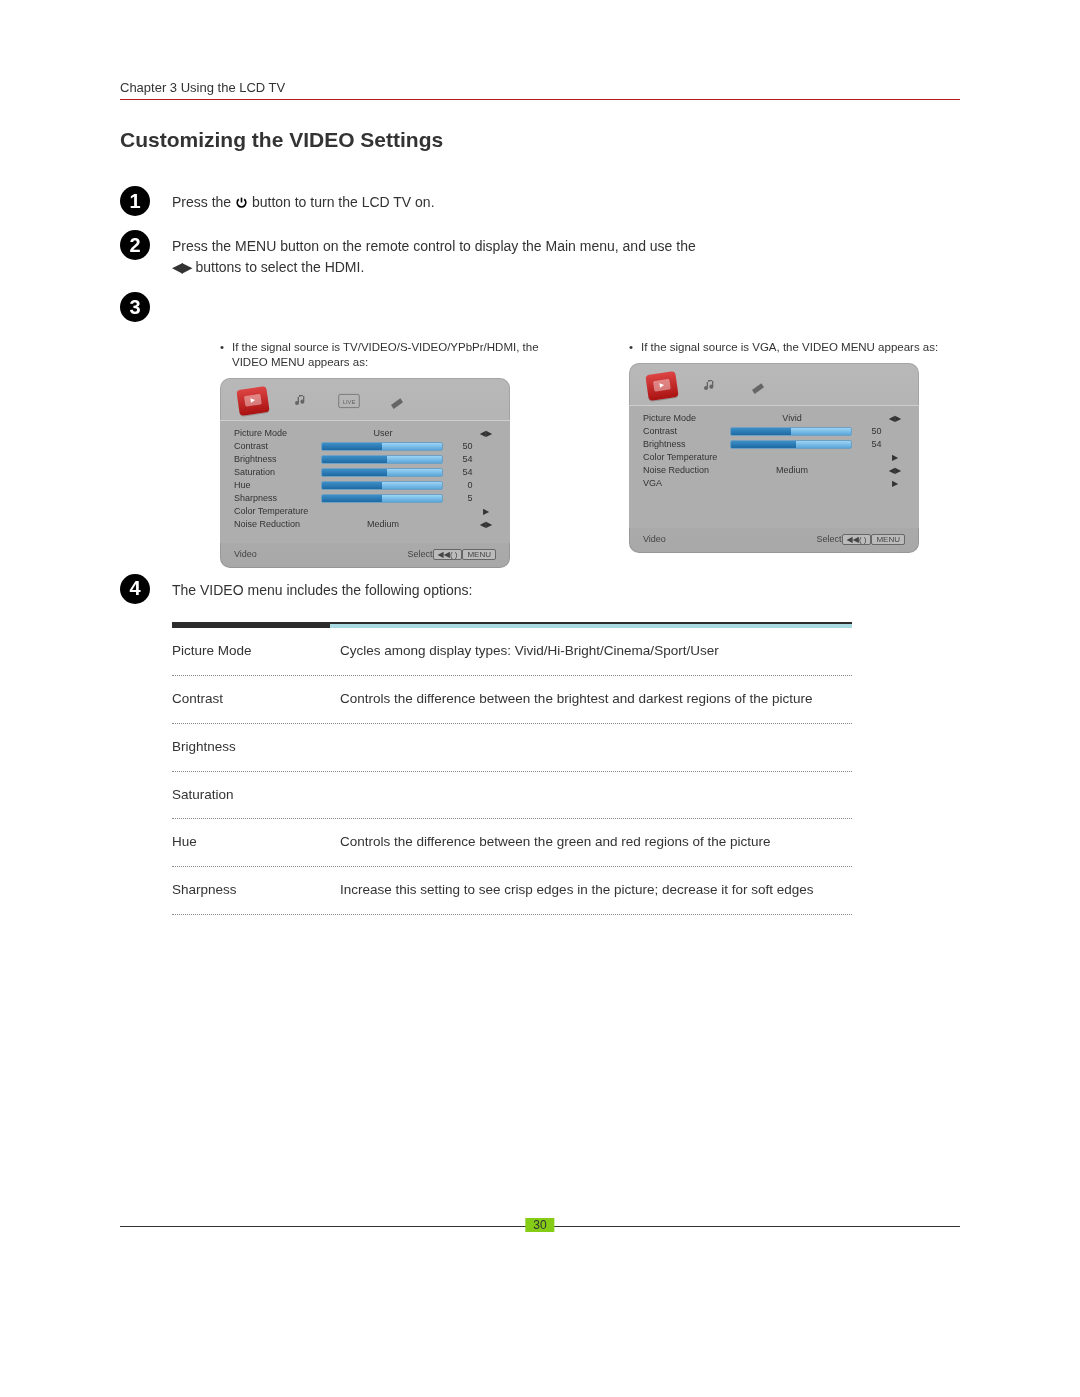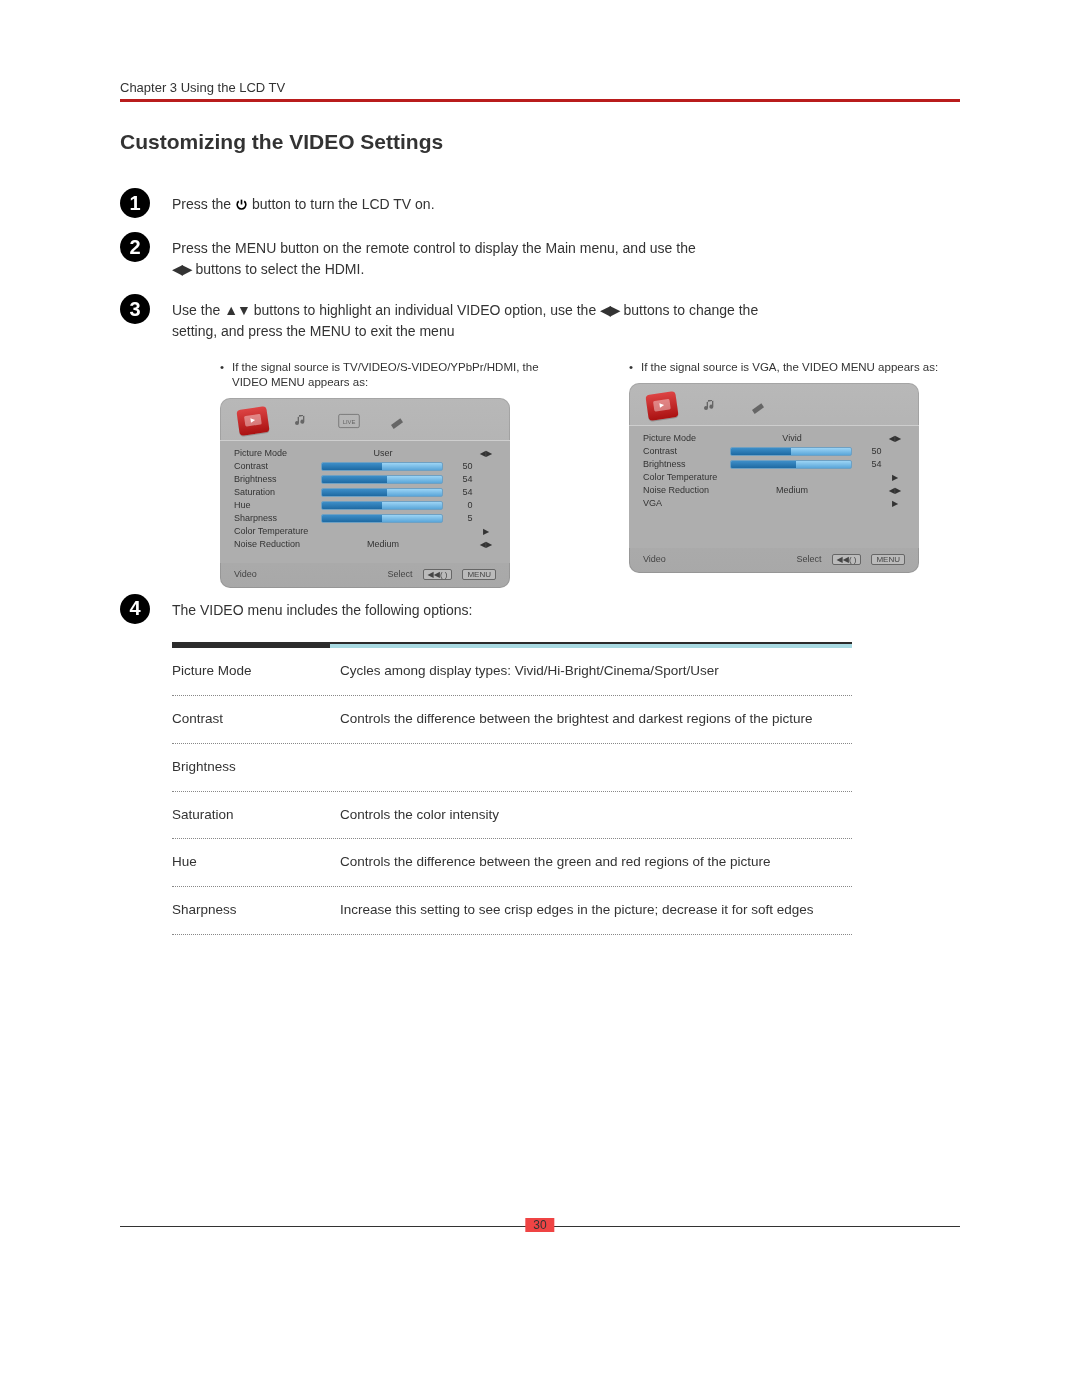--- a/index.html
+++ b/index.html
@@ -12,21 +12,21 @@
   .page {
     width: 1080px;
     height: 1397px;
     box-sizing: border-box;
     padding: 80px 120px 40px 120px;
     position: relative;
   }
   .chapter-header {
     display: flex;
     align-items: flex-end;
-    border-bottom: 3px solid #b91c1c;
+    border-bottom: 1px solid #b91c1c;
     padding-bottom: 4px;
     font-size: 13px;
     margin-bottom: 28px;
   }
   .chapter-header .label { flex: 0 0 auto; }
   .section-title {
     font-size: 21px;
     font-weight: bold;
     margin-bottom: 38px;
   }
@@ -137,21 +137,21 @@
     overflow: hidden;
   }
   .slider .fill {
     position: absolute; left:0; top:0; bottom:0;
     background: linear-gradient(#3d8ec8,#1e6aa3);
   }
   .osd-footer {
     display: flex;
     align-items: center;
     padding: 6px 14px 8px 14px;
-    gap: 10px;
+    gap: 0;
     font-size: 9px;
     color: #444;
   }
   .osd-footer .spacer { flex:1; }
   .osd-footer .btnbox {
     border: 1px solid #666;
     border-radius: 2px;
     padding: 0 4px;
     font-size: 8px;
     background: #bbb;
@@ -185,21 +185,21 @@
   }
   .page-footer .line {
     border-top: 1px solid #333;
     position: relative;
   }
   .page-footer .num {
     position: absolute;
     left: 50%;
     transform: translateX(-50%);
     top: -9px;
-    background: #ef4444;
+    background: #84cc16;
     padding: 0 8px;
   }
   .arrow-lr, .arrow-ud { letter-spacing: -1px; }
 </style>
 </head>
 <body>
 
 <div class="page">
 
   <div class="chapter-header">
@@ -224,23 +224,20 @@
       <div class="step-num">2</div>
       <div class="step-text">
         <span>Press the MENU button on the remote control to display the Main menu, and use the </span><br>
         <span class="arrow-lr">◀▶</span>
         <span> buttons to select the HDMI.</span>
       </div>
     </div>
 
     <div class="step">
       <div class="step-num">3</div>
-      <div class="step-text">
-        <span>Use the  </span><span class="arrow-ud">▲▼</span><span> buttons to highlight an individual VIDEO option, use the </span><span class="arrow-lr">◀▶</span><span> buttons to change the setting, and press the MENU to exit the menu</span>
-      </div>
     </div>
 
     <div class="two-col">
       <div class="col">
         <div class="bullet-note">If the signal source is TV/VIDEO/S-VIDEO/YPbPr/HDMI, the VIDEO MENU appears as:</div>
         <div class="osd">
           <div class="osd-tabs">
             <div class="osd-tab active">
                 <svg width="18" height="14" viewBox="0 0 24 18">
                   <rect x="1" y="1" width="22" height="14" rx="2" fill="#fff" opacity="0.4"></rect>
@@ -438,21 +435,20 @@
           </div>
           <div class="opt-row">
             <div class="opt-name">Contrast</div>
             <div class="opt-desc">Controls the difference between the brightest and darkest regions of the picture</div>
           </div>
           <div class="opt-row">
             <div class="opt-name">Brightness</div>
           </div>
           <div class="opt-row">
             <div class="opt-name">Saturation</div>
-            <div class="opt-desc">Controls the color intensity</div>
           </div>
           <div class="opt-row">
             <div class="opt-name">Hue</div>
             <div class="opt-desc">Controls the difference between the green and red regions of the picture</div>
           </div>
           <div class="opt-row">
             <div class="opt-name">Sharpness</div>
             <div class="opt-desc">Increase this setting to see crisp edges in the picture; decrease it for soft edges</div>
           </div>
         </div>

